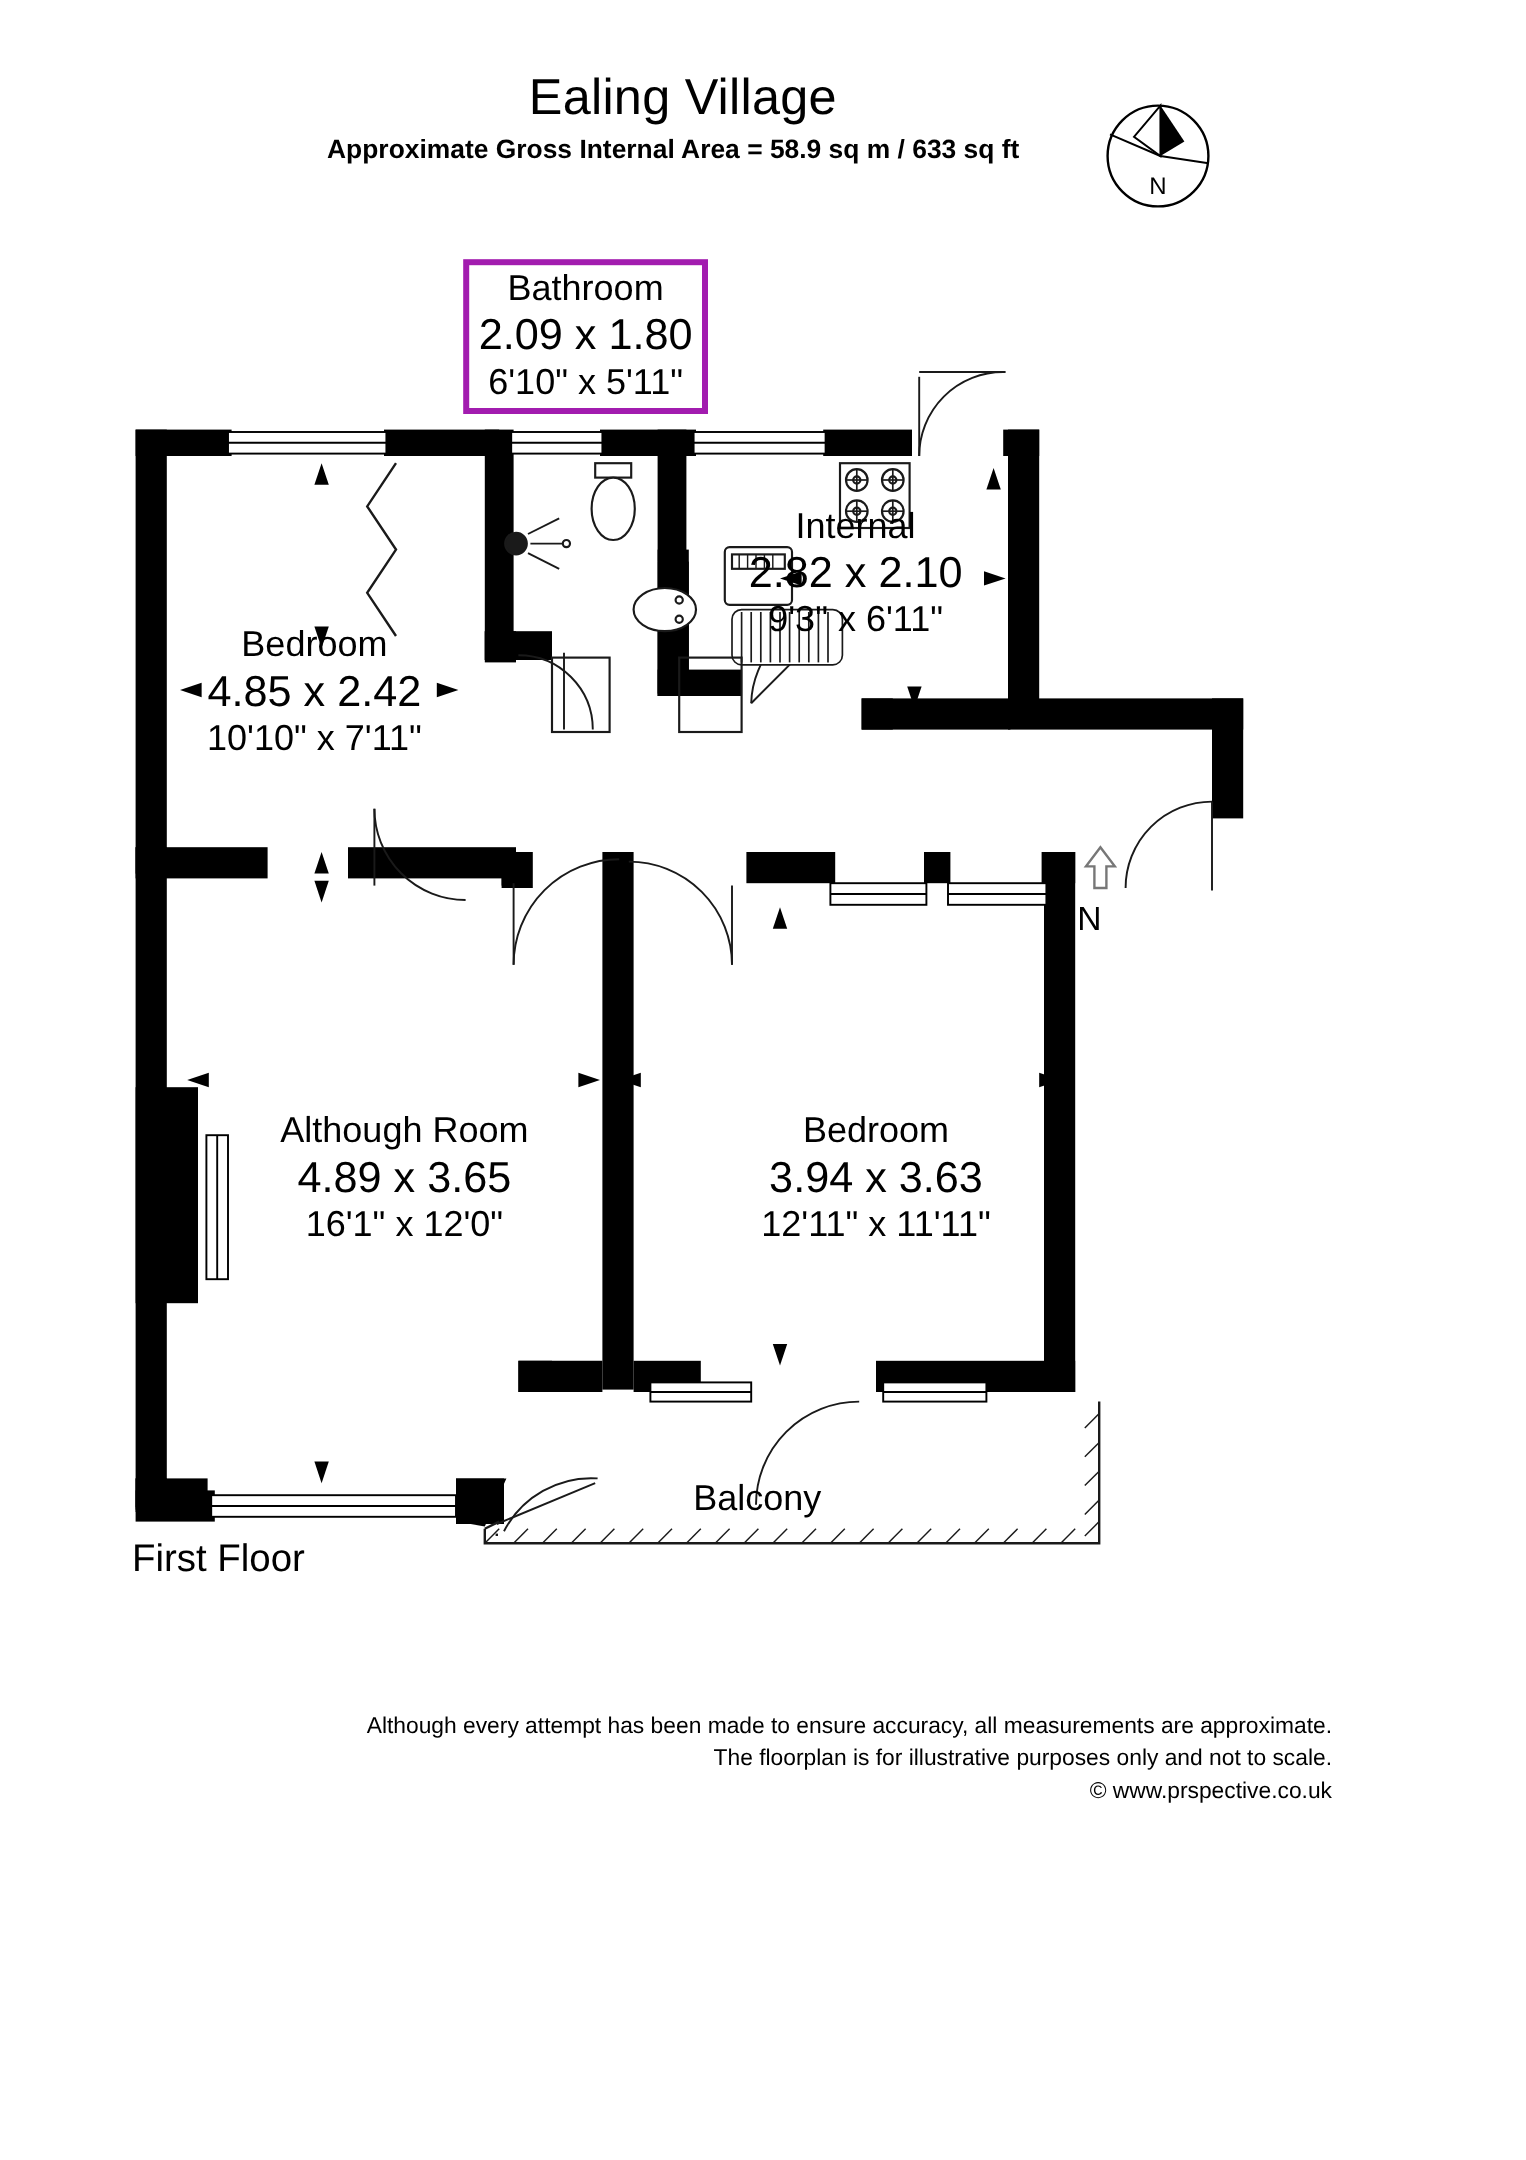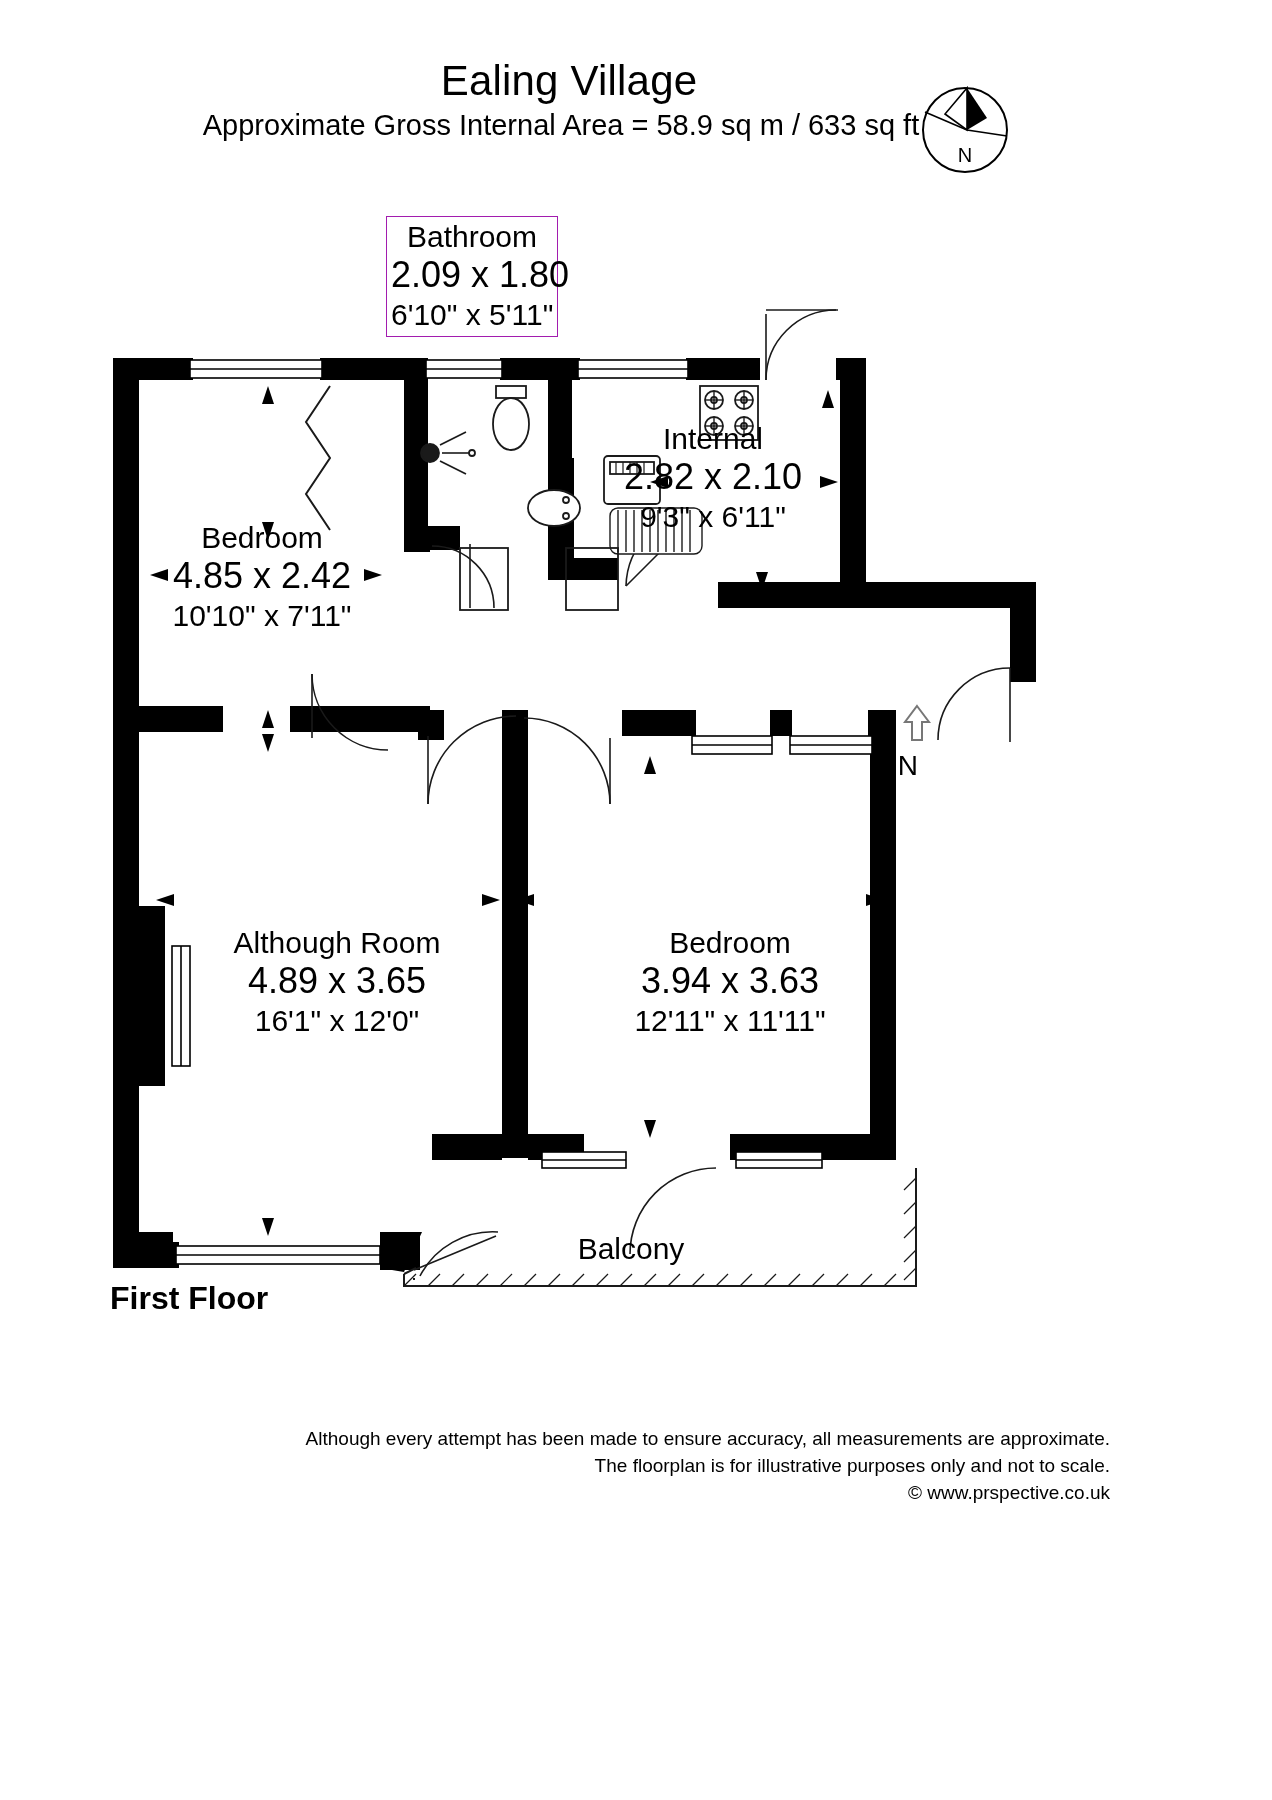--- a/index.html
+++ b/index.html
@@ -31,22 +31,22 @@
     text-align: center;
   }
   .plan-title {
     font-size: 42px;
     font-weight: 400;
     line-height: 50px;
     letter-spacing: 0.2px;
     padding-left: 16px;
   }
   .plan-subtitle {
-    font-size: 29px;
-    font-weight: 400;
+    font-size: 22px;
+    font-weight: 700;
     line-height: 30px;
     margin-top: 4px;
   }
 
   
   .compass {
     position: absolute;
     left: 915px;
     top: 78px;
     width: 100px;
@@ -70,22 +70,22 @@
     line-height: 1.18;
     white-space: nowrap;
   }
   .room-label .rl-name { font-size: 30px; }
   .room-label .rl-metric { font-size: 36px; }
   .room-label .rl-imperial { font-size: 30px; }
 
   .label-bathroom {
     left: 386px;
     top: 216px;
-    width: 172px;
-    border: 1px solid #a21caf;
+    width: 204px;
+    border: 5px solid #a21caf;
     background: #ffffff;
     padding: 2px 4px 4px 4px;
     box-sizing: border-box;
   }
   .label-kitchen {
     left: 613px;
     top: 421px;
     width: 200px;
     text-align: center;
   }
@@ -114,21 +114,21 @@
     position: absolute;
     left: 890px;
     top: 750px;
     font-size: 28px;
   }
   .label-floor {
     position: absolute;
     left: 110px;
     top: 1280px;
     font-size: 32px;
-    font-weight: bold;
+    font-weight: normal;
   }
 
   
   .footer {
     position: absolute;
     left: 0;
     top: 1425px;
     width: 1110px;
     text-align: right;
   }

